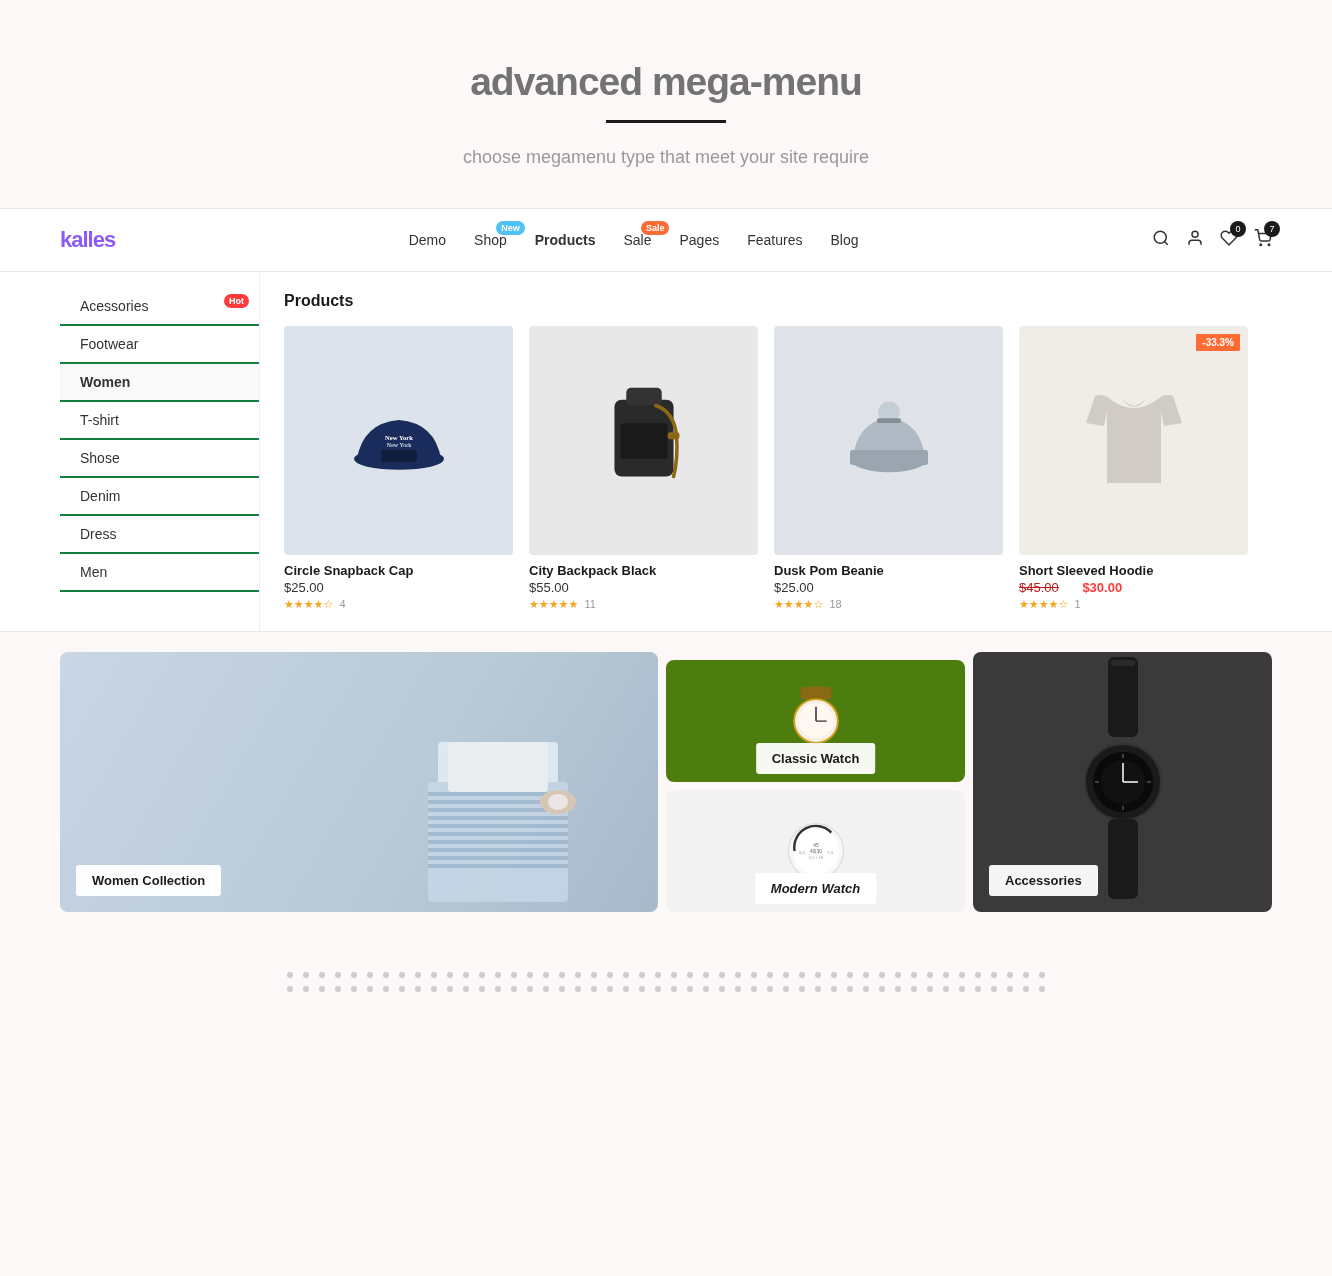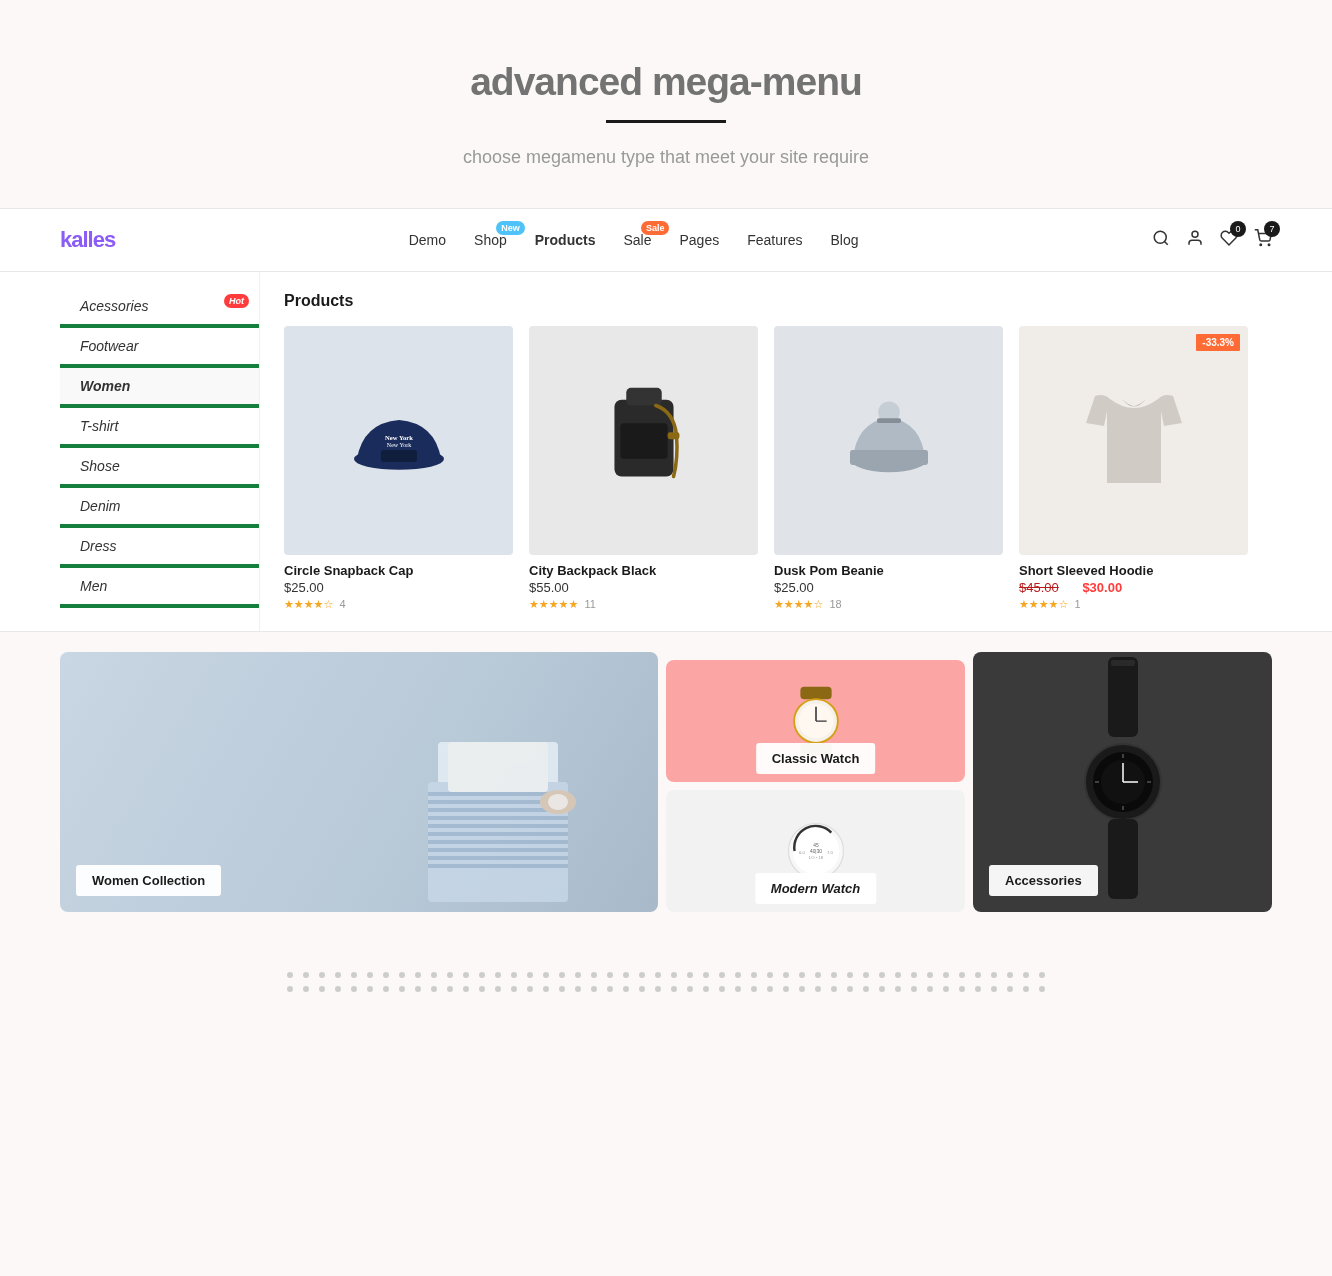--- a/index.html
+++ b/index.html
@@ -138,23 +138,22 @@
       border-right: 1px solid #f0f0f0;
     }
     .sidebar-categories ul {
       list-style: none;
     }
     .sidebar-categories li {
       padding: 10px 20px;
       font-size: 14px;
       color: #333;
       cursor: pointer;
-      border-bottom: 4px solid #15803d;
-      position: relative;
-      font-style: italic;
+      border-bottom: 2px solid #15803d;
+      position: relative;
     }
 
     
     .mega-products {
       flex: 1;
       padding: 20px 24px;
     }
     .mega-products-title {
       font-size: 16px;
       font-weight: 700;
@@ -489,21 +488,21 @@
 
         <ellipse cx="200" cy="140" rx="18" ry="12" fill="#e0c8b0"></ellipse>
         <ellipse cx="200" cy="140" rx="10" ry="8" fill="#f8f0e8"></ellipse>
       </svg>
     </div>
     <div class="banner-label">Women Collection</div>
   </div>
 
   <div class="banner-stack">
 
-    <div class="banner-small" style="background:#fca5a5; flex:1;margin-top:8px;">
+    <div class="banner-small" style="background:#4d7c0f; flex:1;margin-top:8px;">
       <div style="width:100%;height:100%;display:flex;align-items:center;justify-content:center;padding:10px;">
         <svg width="100" height="70" viewBox="0 0 160 110">
 
           <rect x="55" y="0" width="50" height="20" rx="6" fill="#8b6914"></rect>
           <rect x="55" y="90" width="50" height="20" rx="6" fill="#8b6914"></rect>
           <circle cx="80" cy="55" r="35" fill="#f5f0e8" stroke="#d4a017" stroke-width="3"></circle>
           <circle cx="80" cy="55" r="28" fill="#fff8f0"></circle>
           <line x1="80" y1="55" x2="80" y2="32" stroke="#333" stroke-width="2.5"></line>
           <line x1="80" y1="55" x2="97" y2="55" stroke="#333" stroke-width="2"></line>
         </svg>

